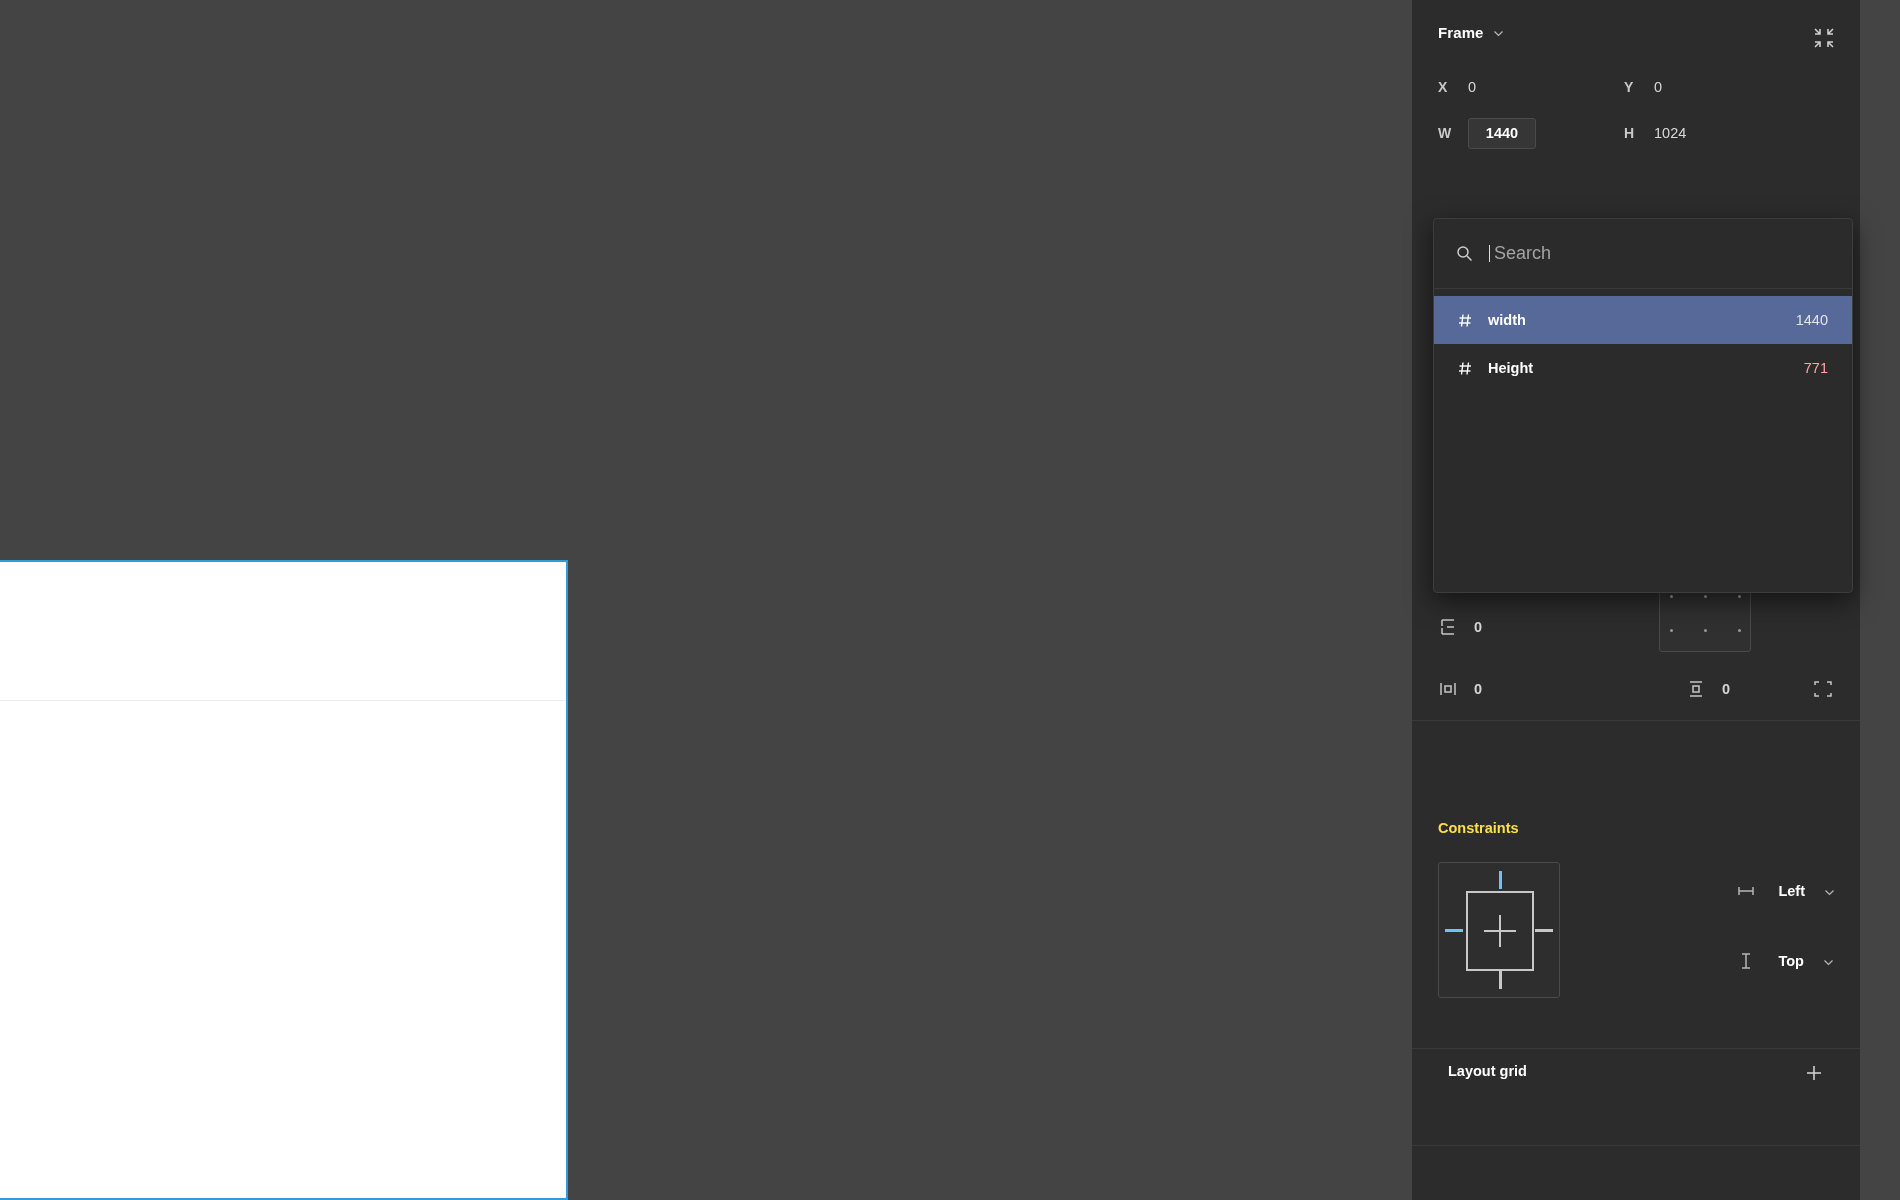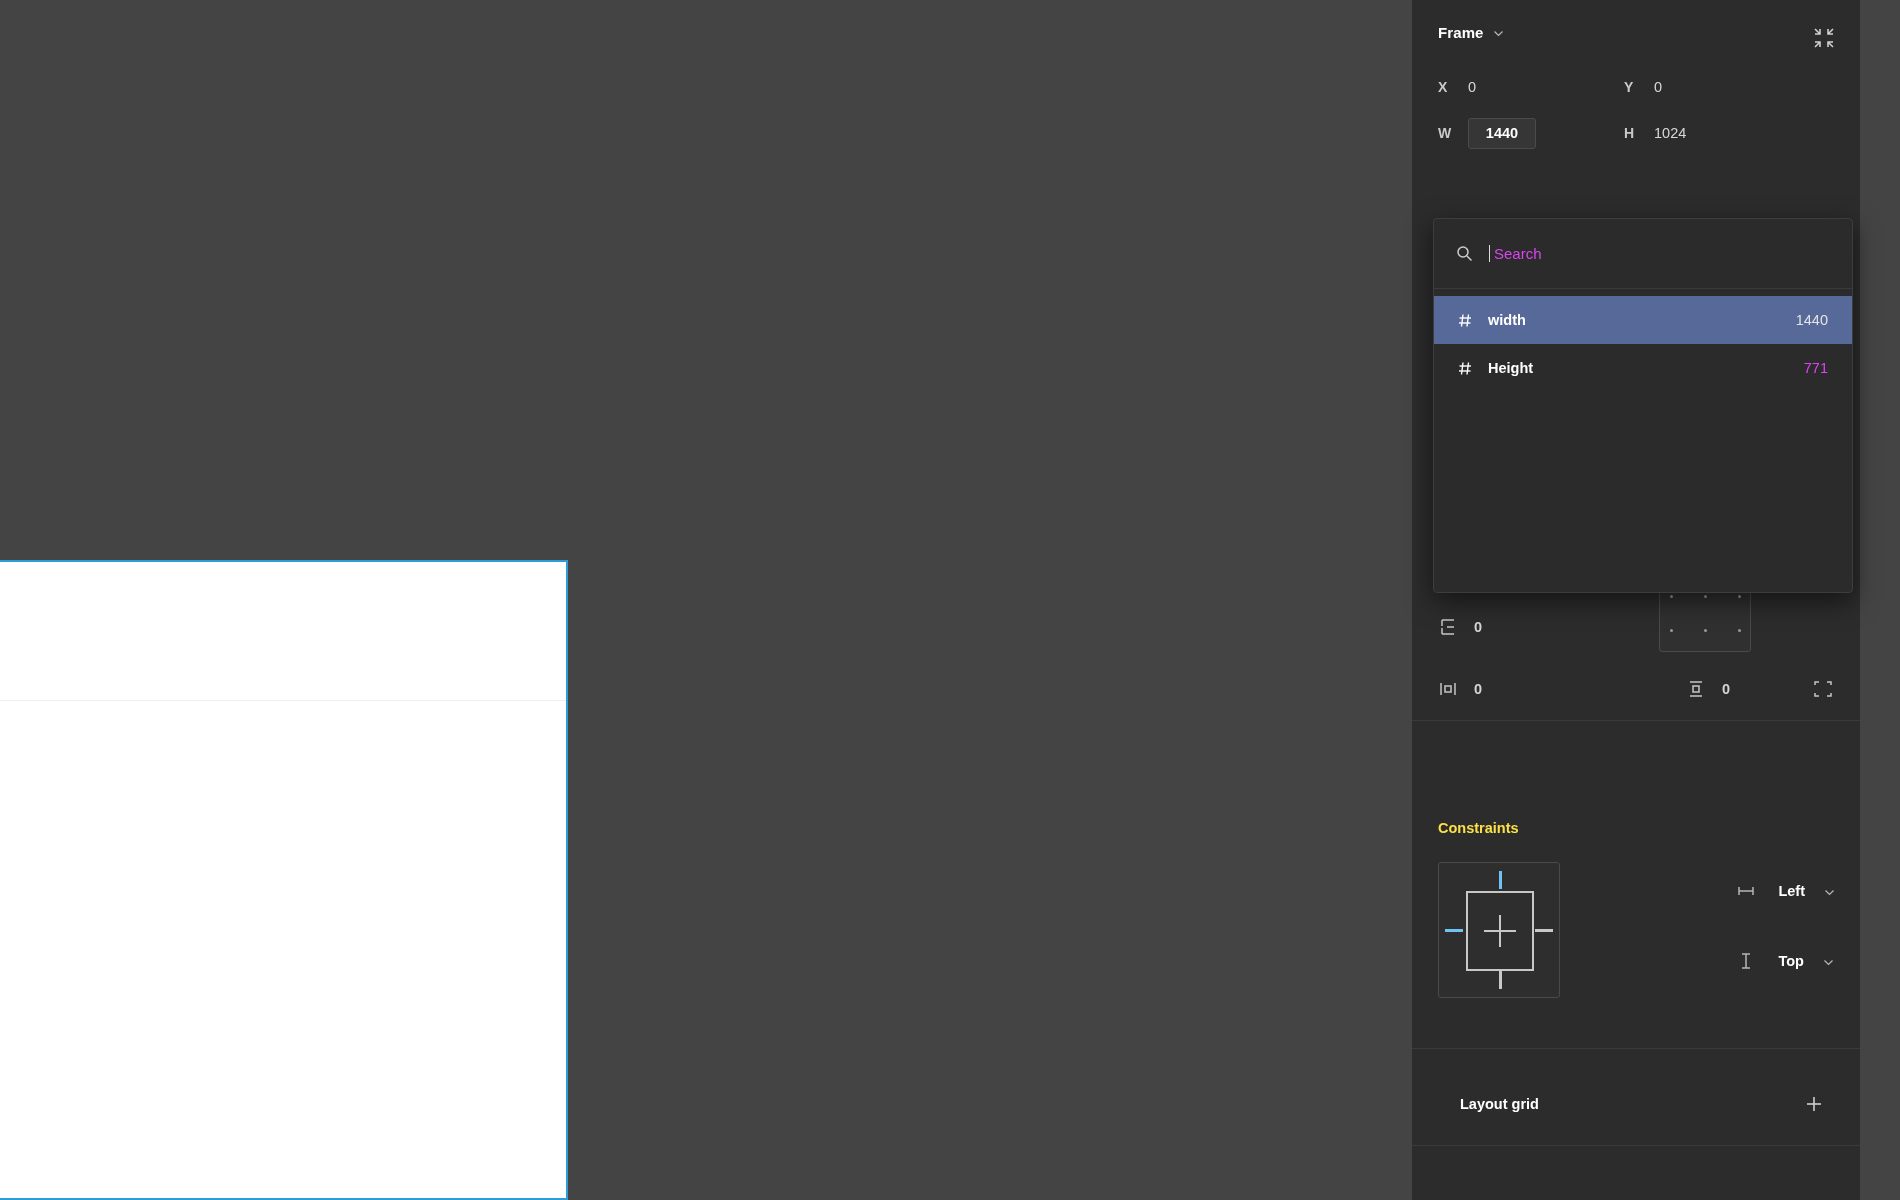--- a/index.html
+++ b/index.html
@@ -115,42 +115,42 @@
   .dd-search {
     display: flex; align-items: center;
     height: 70px;
     padding: 0 22px;
     border-bottom: 1px solid #3a3a3a;
   }
   .search-icon { width: 17px; height: 17px; margin-right: 16px; flex: none; }
   .search-caret {
     width: 1px; height: 17px; background: #dcdcdc; margin-right: 4px;
   }
-  .search-ph { color: #d946ef; font-size: 15px; }
+  .search-ph { color: #a3a3a3; font-size: 18px; }
 
   .dd-libraries {
     display: flex; align-items: center;
     height: 73px;
     padding: 0 24px;
     border-bottom: 1px solid #353535;
   }
   .dd-lib-label { font-size: 14.5px; font-weight: bold; color: #ffffff; }
   .plus-icon { margin-left: auto; width: 20px; height: 20px; cursor: pointer; }
 
   .dd-list { padding-top: 7px; }
   .var-row {
     display: flex; align-items: center;
     height: 48px;
     padding: 0 24px;
     cursor: pointer;
   }
   .var-row.selected { background: #566999; }
   .hash-icon { width: 15px; height: 15px; margin-right: 15px; flex: none; }
   .var-name { font-size: 14.5px; font-weight: bold; color: #ffffff; }
-  .var-val { margin-left: auto; font-size: 14.5px; color: #d946ef; }
+  .var-val { margin-left: auto; font-size: 14.5px; color: #fca5a5; }
   .var-row.selected .var-val { color: #e4e4e4; }
 
   
   .misc-rows {
     position: absolute; left: 0; top: 596px; width: 448px;
   }
   .mrow {
     display: flex; align-items: center;
     height: 62px;
     padding: 0 26px;
@@ -212,22 +212,22 @@
   .csel {
     display: flex; align-items: center;
     height: 34px; margin-bottom: 36px;
     cursor: pointer;
   }
   .csel .cicn { width: 20px; height: 20px; margin-right: 22px; flex: none; }
   .csel .ctxt { font-size: 14.5px; font-weight: bold; color: #ffffff; margin-right: 10px; }
 
   
   .lg-section {
-    display: flex; align-items: center;
-    height: 82px; padding: 0 36px; margin-left: 12px;
+    display: flex; 
+    height: 82px; padding: 0 36px;
   }
   .lg-title { font-size: 14.5px; font-weight: bold; color: #ffffff; }
   .lg-plus { margin-left: auto; width: 20px; height: 20px; cursor: pointer; }
 
   .tail-section { height: 70px; position: relative; }
 
   svg { display: block; }
 </style>
 </head>
 <body>

